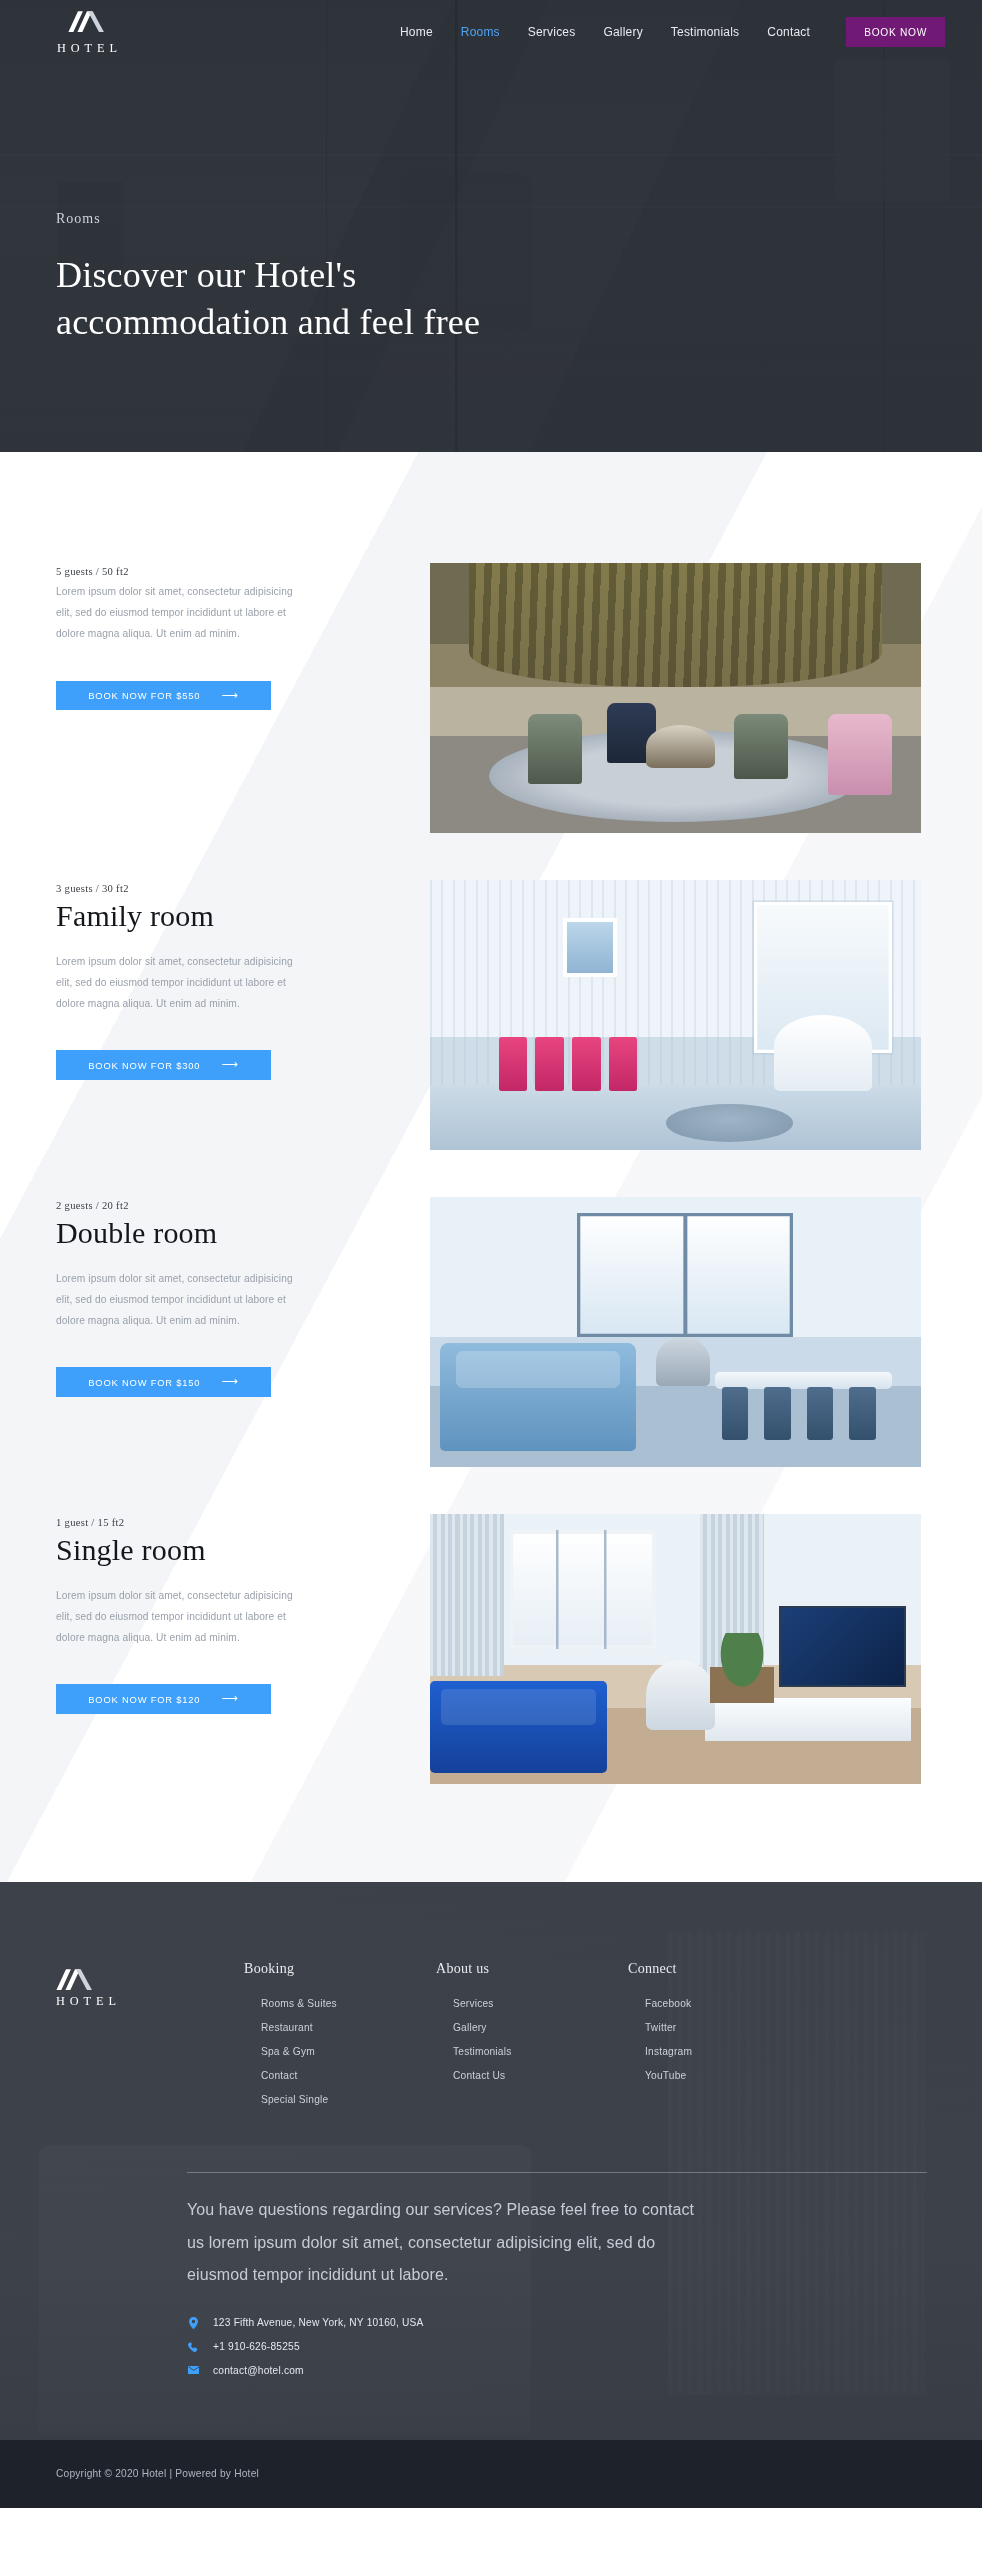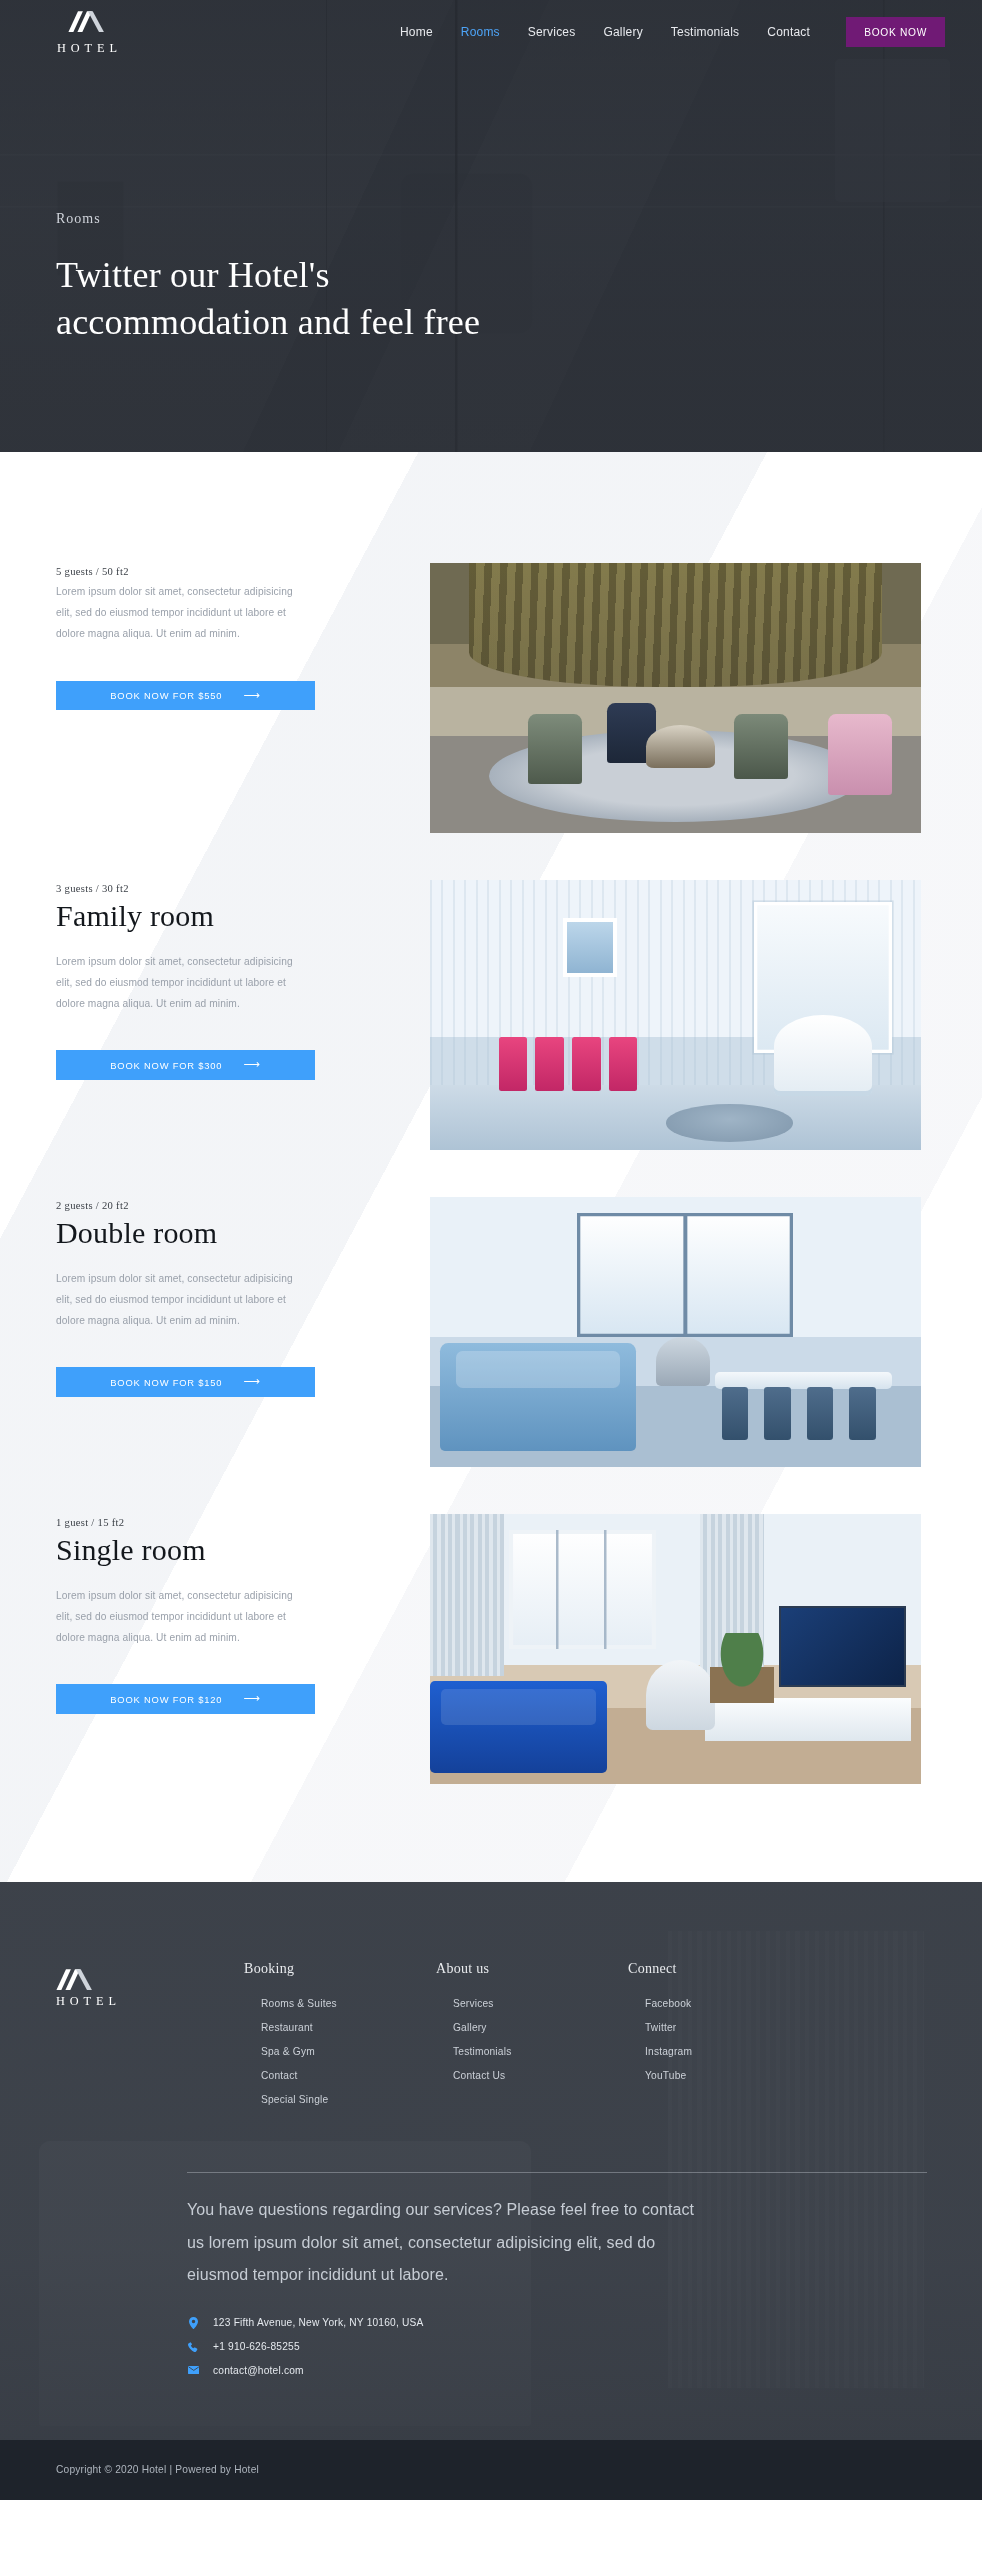--- a/index.html
+++ b/index.html
@@ -119,21 +119,21 @@
   }
   .room-desc {
     font-size:10.2px; color:#9aa1ab; line-height:2.05; letter-spacing:0.1px;
     max-width:246px;
   }
   .btn-book {
     display:inline-flex; align-items:center; justify-content:center; gap:21px;
     background:#3fa0fb; color:#fff; border:none;
     font-family:"Liberation Sans", sans-serif;
     font-size:9.4px; letter-spacing:0.8px;
-    width:259px; height:29.5px; margin-top:36px; cursor:pointer;
+    width:215px; height:29.5px; margin-top:36px; cursor:pointer;
   }
   .btn-book .arw { font-size:11.5px; line-height:1; }
 
   .room-photo {
     margin-left:auto; width:491px; height:270px; flex:none;
     position:relative; overflow:hidden;
   }
 
   
   .ph-luxury {
@@ -349,21 +349,21 @@
     max-width:524px; letter-spacing:0.1px;
   }
   .f-contacts { margin:24.6px 0 0 131px; }
   .f-contact { display:flex; align-items:center; gap:13px; margin-bottom:12.3px; }
   .f-contact .ic { width:13px; display:flex; justify-content:center; color:#3fa0fb; }
   .f-contact .tx { color:#e5e9ee; font-size:10.2px; letter-spacing:0.2px; }
 
   .copybar {
     position:relative; z-index:3;
     margin:64px -56px 0 -56px;
-    background:#1e232b; height:60px;
+    background:#1e232b; height:68px;
     display:flex; align-items:center; padding:0 56px;
   }
   .copytext { color:#aeb5be; font-size:10.2px; letter-spacing:0.2px; }
 </style>
 </head>
 <body>
 
 <div class="wrap">
 
   <section class="hero">
@@ -389,21 +389,21 @@
         <a class="nav-link" href="#">Gallery</a>
         <a class="nav-link" href="#">Testimonials</a>
         <a class="nav-link" href="#">Contact</a>
         <button class="btn-booknow">BOOK NOW</button>
       </div>
     </nav>
 
     <div class="hero-copy">
       <div class="hero-kicker">Rooms</div>
       <h1 class="hero-title">
-        <span>Twitter our Hotel's</span><br>
+        <span>Discover our Hotel's</span><br>
         <span>accommodation and feel free</span><br>
       </h1>
     </div>
   </section>
 
   <section class="rooms">
 
     <article class="room">
       <div class="room-info">
         <div class="room-meta">5 guests / 50 ft2</div>

